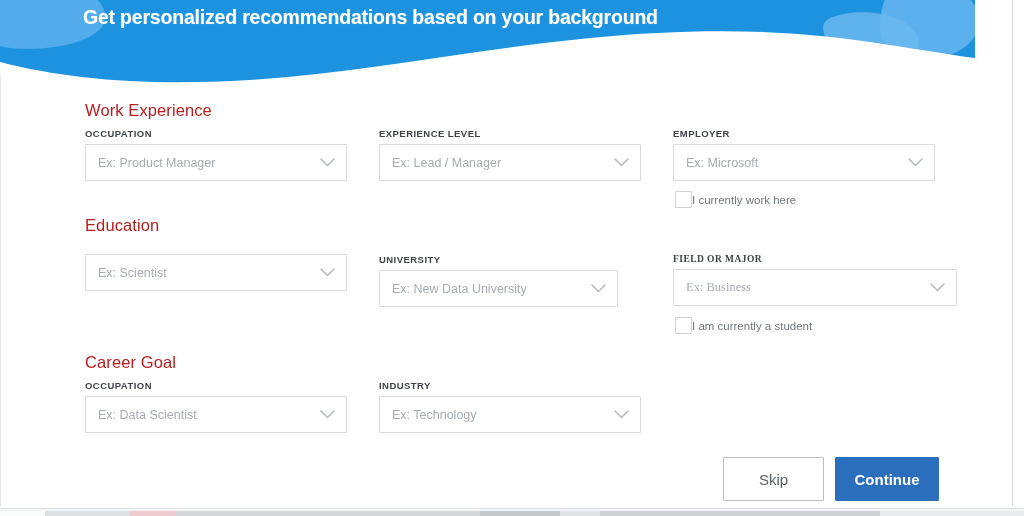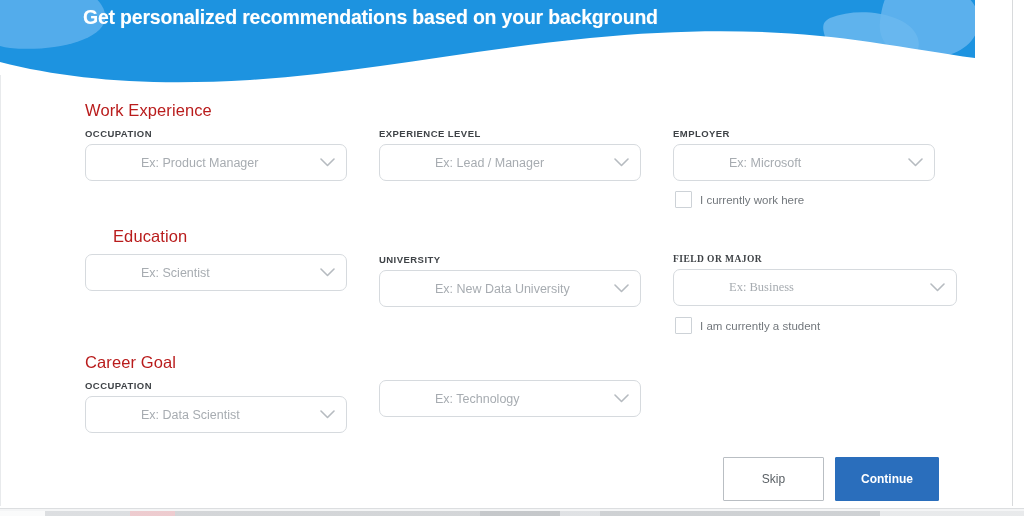--- a/index.html
+++ b/index.html
@@ -87,26 +87,25 @@
     letter-spacing: 0.45px;
     margin-bottom: 5px;
     text-transform: uppercase;
     white-space: nowrap;
   }
   .select-box {
     position: relative;
     height: 37px;
     border: 1px solid #d6dade;
     background: #ffffff;
-    border-radius: 7px;
+    border-radius: 1px;
     box-sizing: border-box;
     display: flex;
     align-items: center;
     cursor: pointer;
-    padding-left: 43px;
   }
   .select-value {
     font-size: 12.5px;
     color: #a7acb1;
     padding-left: 12px;
     white-space: nowrap;
     overflow: hidden;
     text-overflow: ellipsis;
     flex: 1;
   }
@@ -132,34 +131,33 @@
     border: 1px solid #cdd2d7;
     background: #fff;
     box-sizing: border-box;
     border-radius: 1px;
     flex: none;
     cursor: pointer;
   }
   .check-label {
     font-size: 11.5px;
     color: #72777c;
-    margin-left: 8px;
     white-space: nowrap;
   }
 
   
   .btn {
     position: absolute;
     height: 44px;
     display: flex;
     align-items: center;
     justify-content: center;
     box-sizing: border-box;
     cursor: pointer;
-    font-size: 12px;
+    font-size: 15px;
   }
   .btn-skip {
     left: 723px;
     top: 457px;
     width: 101px;
     background: #ffffff;
     border: 1px solid #b9bec3;
     color: #5b6166;
     border-radius: 1px;
   }
@@ -287,34 +285,34 @@
         </div>
       </div>
 
       <div class="checkrow" style="left:675px; top:101px;">
         <span class="checkbox"></span>
         <span class="check-label">I currently work here</span>
       </div>
     </div>
 
     <div class="section" style="top:126px;">
-      <div class="section-title" style="top:11px;margin-left:28px;">Education</div>
+      <div class="section-title" style="top:0;">Education</div>
 
       <div class="field" style="left:85px; top:38px; width:262px;">
         <div class="select-box">
           <span class="select-value">Ex: Scientist</span>
           <span class="chevron">
             <svg width="15" height="9" viewBox="0 0 15 9">
                 <path d="M1 1 L7.5 7.5 L14 1" fill="none" stroke="#b6bbc0" stroke-width="1.6" stroke-linecap="round" stroke-linejoin="round"></path>
               </svg>
           </span>
         </div>
       </div>
 
-      <div class="field" style="left:379px; top:38px; width:262px;">
+      <div class="field" style="left:379px; top:38px; width:239px;">
         <div class="field-label">UNIVERSITY</div>
         <div class="select-box">
           <span class="select-value">Ex: New Data University</span>
           <span class="chevron">
             <svg width="15" height="9" viewBox="0 0 15 9">
                 <path d="M1 1 L7.5 7.5 L14 1" fill="none" stroke="#b6bbc0" stroke-width="1.6" stroke-linecap="round" stroke-linejoin="round"></path>
               </svg>
           </span>
         </div>
       </div>
@@ -346,20 +344,21 @@
           <span class="select-value">Ex: Data Scientist</span>
           <span class="chevron">
             <svg width="15" height="9" viewBox="0 0 15 9">
                 <path d="M1 1 L7.5 7.5 L14 1" fill="none" stroke="#b6bbc0" stroke-width="1.6" stroke-linecap="round" stroke-linejoin="round"></path>
               </svg>
           </span>
         </div>
       </div>
 
       <div class="field" style="left:379px; top:38px; width:262px;">
+        <div class="field-label">INDUSTRY</div>
         <div class="select-box">
           <span class="select-value">Ex: Technology</span>
           <span class="chevron">
             <svg width="15" height="9" viewBox="0 0 15 9">
                 <path d="M1 1 L7.5 7.5 L14 1" fill="none" stroke="#b6bbc0" stroke-width="1.6" stroke-linecap="round" stroke-linejoin="round"></path>
               </svg>
           </span>
         </div>
       </div>
     </div>

